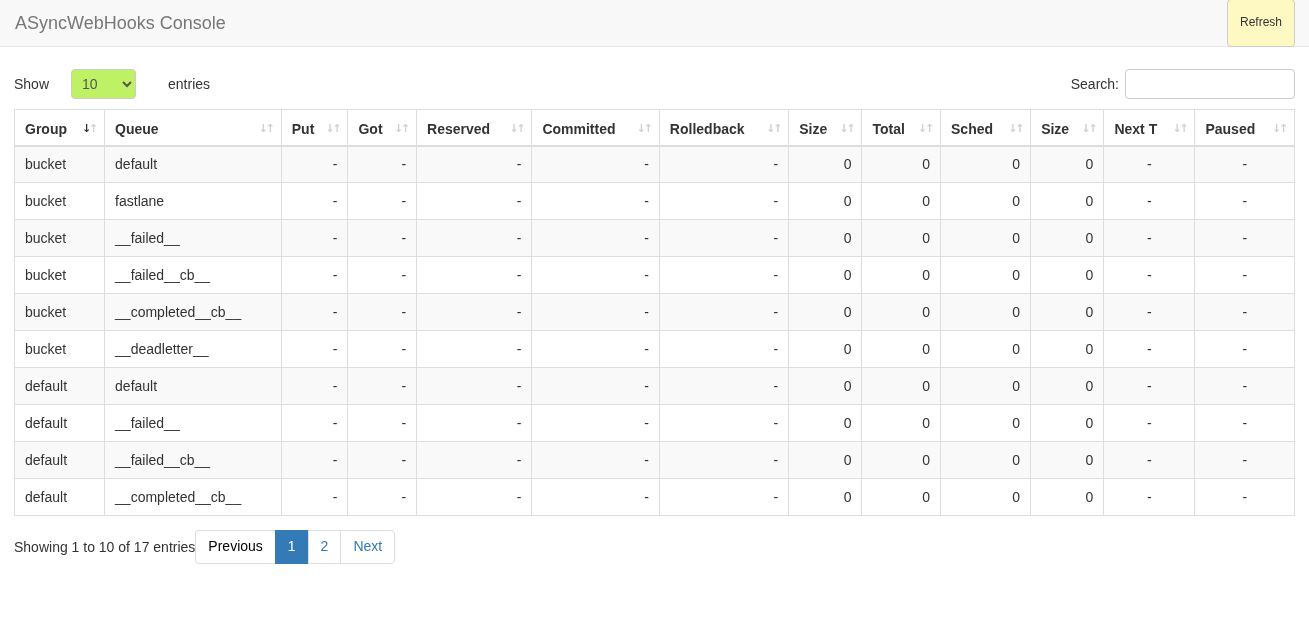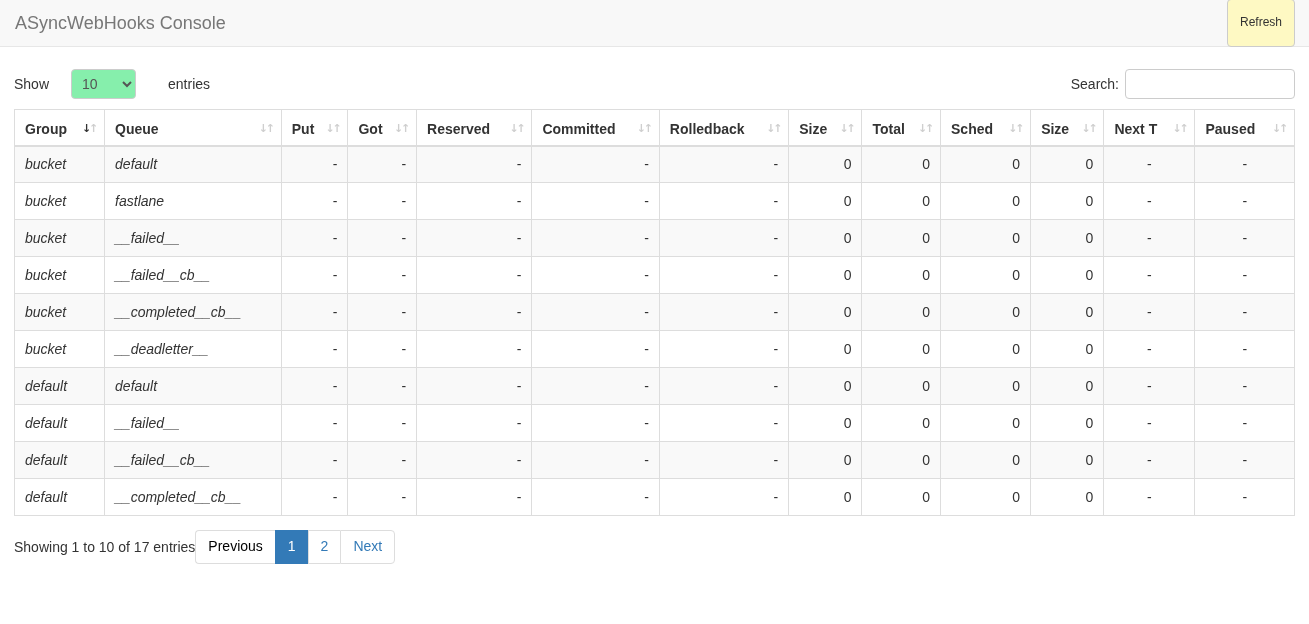--- a/index.html
+++ b/index.html
@@ -64,21 +64,21 @@
     gap: 16px;
     white-space: nowrap;
     color: #333333;
   }
   .dt-length .lbl-pre { margin-right: 6px; }
   .dt-length .lbl-post { margin-left: 16px; }
   select.dt-length-select {
     font-family: "Liberation Sans", sans-serif;
     font-size: 14px;
     color: #555555;
-    background-color: #86efac;
+    background-color: #bef264;
     border: 1px solid #cccccc;
     border-radius: 4px;
     height: 30px;
     width: 65px;
     padding: 4px 6px;
     line-height: 1.42;
     cursor: pointer;
   }
   .dt-filter {
     display: flex;
@@ -151,21 +151,21 @@
     color: #333333;
     white-space: nowrap;
     height: 37px;
   }
   table.dataTable tbody td:last-child { border-right: none; }
   table.dataTable tbody tr.odd { background: #f9f9f9; }
   table.dataTable tbody tr.even { background: #ffffff; }
 
   td.num { text-align: right; }
   td.ctr { text-align: center; }
-  td.txt { text-align: left; font-style: italic; }
+  td.txt { text-align: left; }
 
   
   .dt-bottom {
     display: flex;
     align-items: center;
     justify-content: flex-start;
     padding-top: 14px;
     font-size: 14px;
   }
   .dt-info { color: #333333; }

